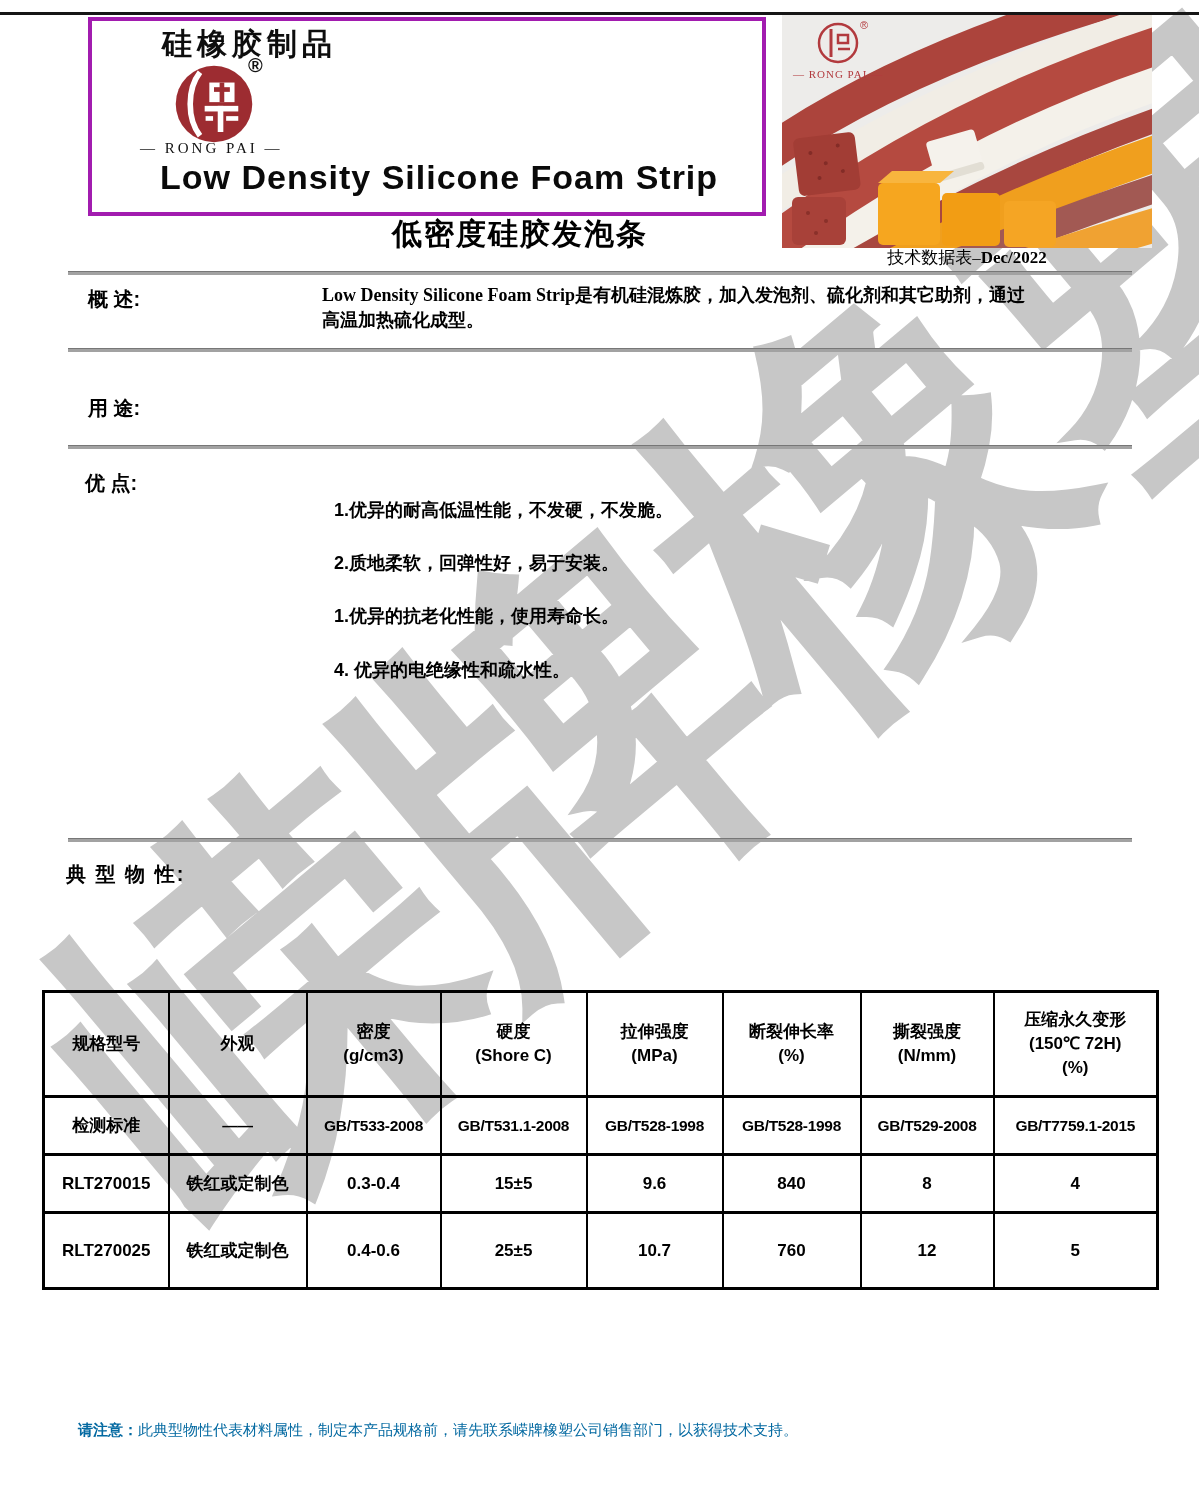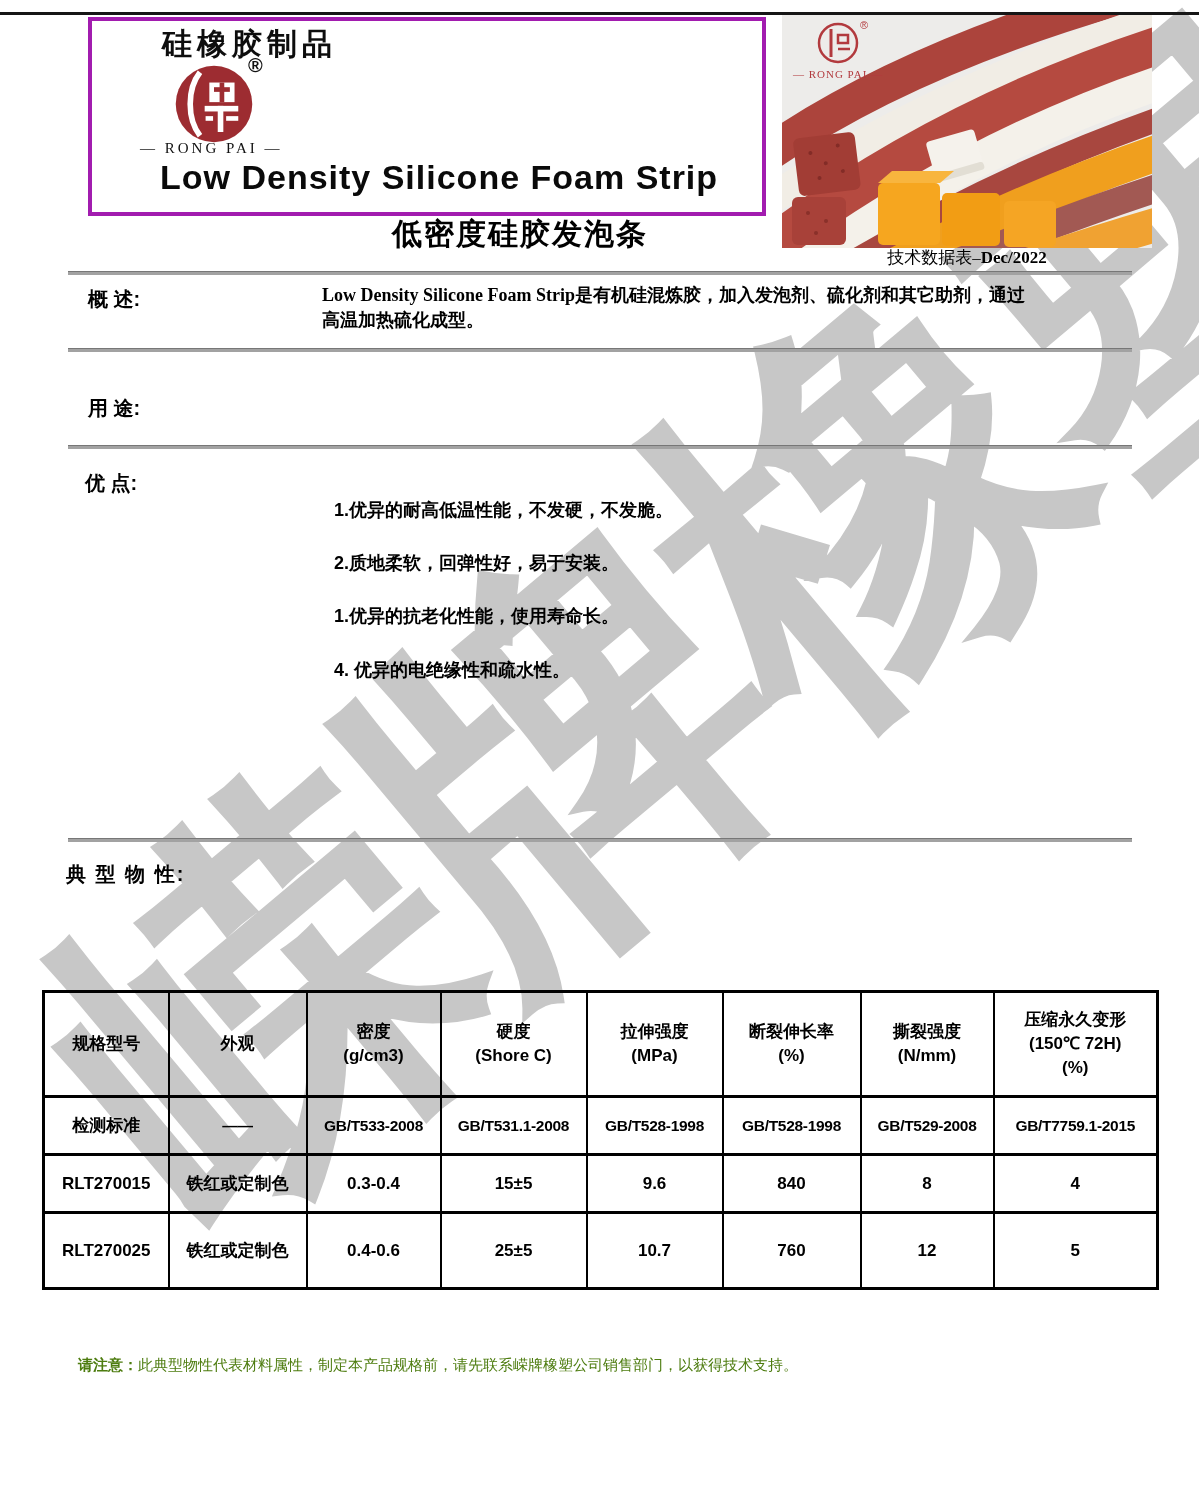--- a/index.html
+++ b/index.html
@@ -64,21 +64,21 @@
   table.props thead tr{height:105px;}
   table.props tbody tr{height:58px;}
   table.props tbody tr:last-child{height:76px;}
   table.props tbody tr td{border-top-width:3px;}
   table.props th{font-size:17px;font-weight:700;line-height:1.4;}
   table.props td{font-size:17px;font-weight:700;}
   table.props tr.std-row td{font-size:15.5px;letter-spacing:-0.3px;}
   table.props tr.std-row td:first-child{font-size:17px;letter-spacing:0;}
   th .hline{display:block;}
 
-  .footer-note{position:absolute;left:78px;top:1356px;font-size:15px;color:#4d7c0f;z-index:2;white-space:nowrap;}
+  .footer-note{position:absolute;left:78px;top:1421px;font-size:15px;color:#0369a1;z-index:2;white-space:nowrap;}
   .footer-note b{font-weight:700;}
 </style>
 </head>
 <body>
 
 <div class="page">
 
   <div class="watermark">嵘牌橡塑</div>
 
   <div class="toprule"></div>

